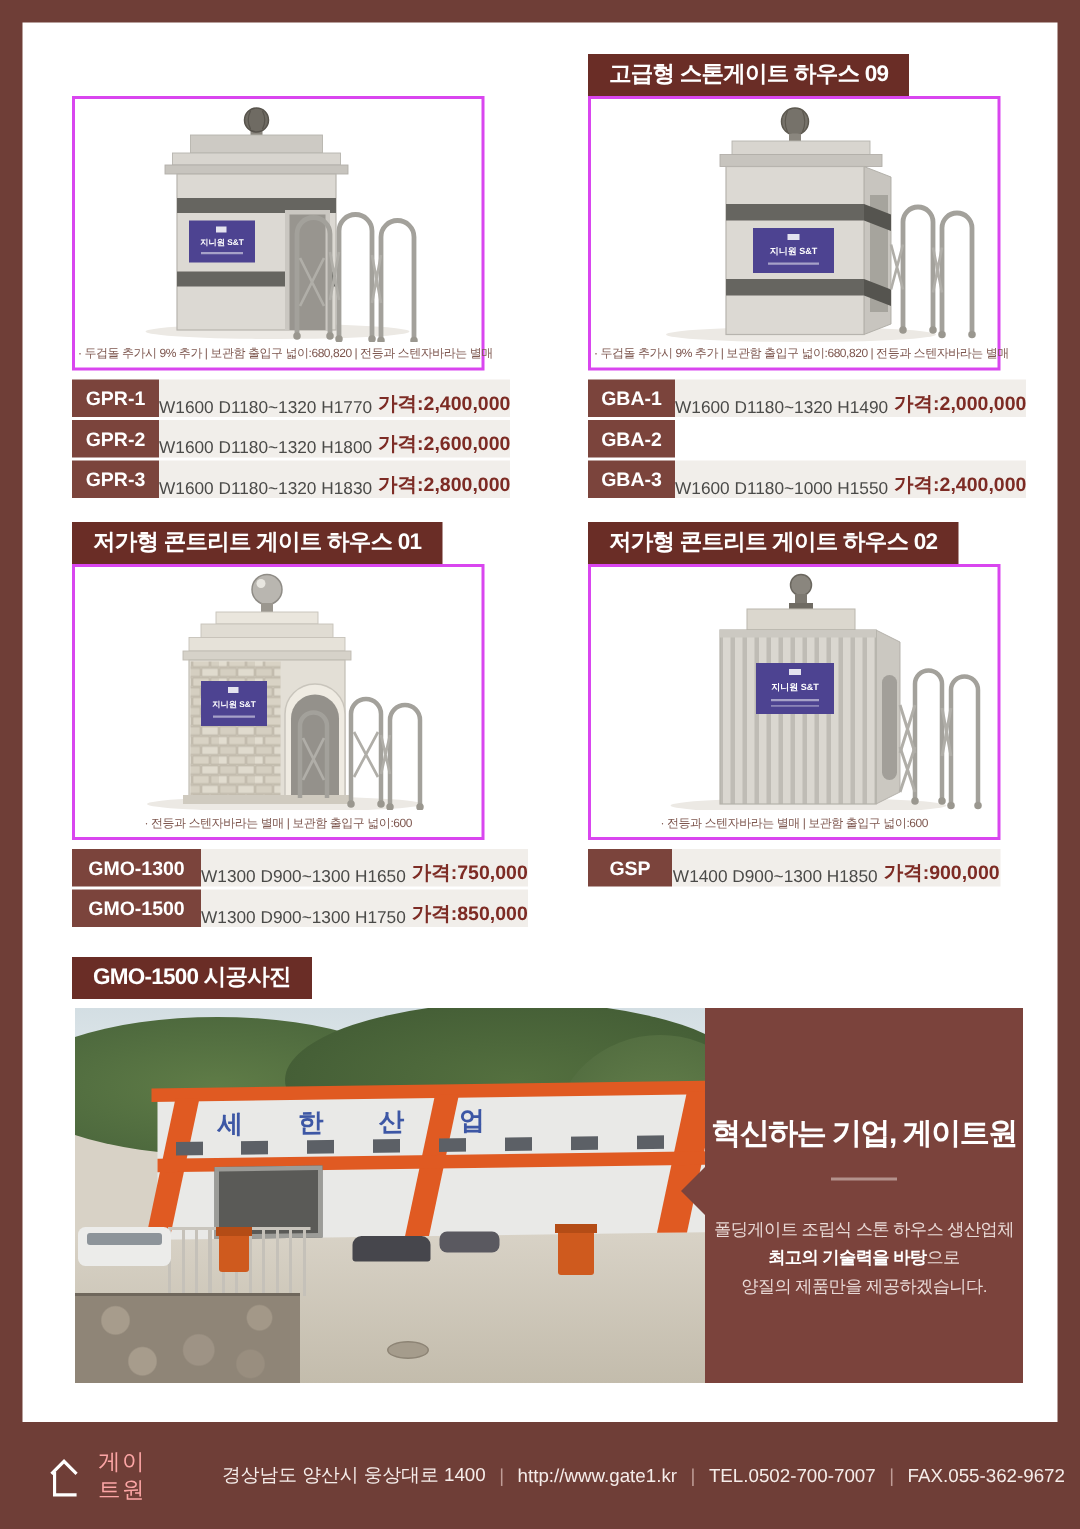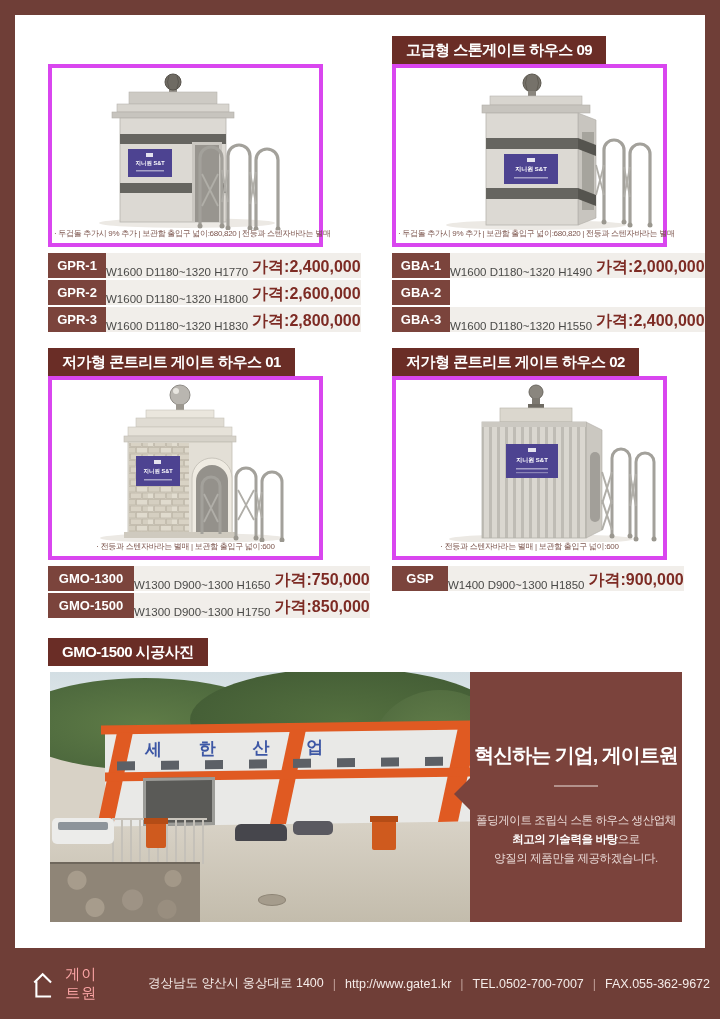--- a/index.html
+++ b/index.html
@@ -11,40 +11,40 @@
   .inner{position:absolute;left:15px;top:15px;width:690px;height:933px;background:#ffffff;}
 
   
   .hdr{
     position:absolute;height:28px;line-height:28px;background:#6a2d26;color:#fff;
     font-weight:bold;font-size:15px;padding:0 14px;letter-spacing:-0.5px;white-space:nowrap;
   }
 
   
   .imgbox{
-    position:absolute;width:275px;background:#fff;border:4px solid #d946ef;box-sizing:border-box;
+    position:absolute;width:275px;background:#fff;border:2px solid #d946ef;box-sizing:border-box;
   }
   .imgbox svg{position:absolute;left:0;top:2px;}
   .note{
     position:absolute;left:2px;right:2px;bottom:4px;text-align:center;
     font-size:8px;color:#7d564e;white-space:nowrap;letter-spacing:-0.3px;
   }
 
   
   .tbl{position:absolute;width:275px;}
   .row{display:flex;height:25px;margin-bottom:2px;}
   .row .m{
     background:#7b443c;color:#fff;font-size:13px;font-weight:bold;
     display:flex;align-items:center;justify-content:center;flex:0 0 auto;
   }
   .row .v{
     flex:1;background:#f1eeea;display:flex;align-items:flex-end;justify-content:center;
     font-size:11.5px;color:#4a4a48;gap:4px;white-space:nowrap;
   }
-  .row .v .price{font-weight:bold;color:#7d2b24;font-size:16px;}
+  .row .v .price{font-weight:bold;color:#7d2b24;font-size:13px;}
   .m-58{width:58px}.m-86{width:86px}.m-56{width:56px}
 
   
   .photo{position:absolute;left:50px;top:672px;width:420px;height:250px;overflow:hidden;background:#d8d2c6;}
   .sky{position:absolute;left:0;top:0;width:100%;height:72px;background:linear-gradient(#d3dee3,#e9eef0);}
   .hill{position:absolute;border-radius:50%;}
   .h1{left:-40px;top:6px;width:270px;height:92px;background:radial-gradient(#5f7c47,#47623a);}
   .h2{left:140px;top:-4px;width:310px;height:104px;background:radial-gradient(#54703f,#3f5833);}
   .h3{left:320px;top:18px;width:140px;height:130px;background:radial-gradient(#67834d,#4c663c);}
   .bldg{position:absolute;left:55px;top:58px;width:365px;height:94px;background:#e9e9e7;transform:skewY(-0.8deg);}
@@ -222,21 +222,21 @@
           <span>W1600 D1180~1320 H1490</span>
           <span class="price">가격:2,000,000</span>
         </div>
     </div>
     <div class="row">
       <div class="m m-58">GBA-2</div>
     </div>
     <div class="row">
       <div class="m m-58">GBA-3</div>
       <div class="v">
-          <span>W1600 D1180~1320 H1550</span>
+          <span>W1600 D1180~1000 H1550</span>
           <span class="price">가격:2,400,000</span>
         </div>
     </div>
   </div>
 
   <div class="hdr" style="left:48px;top:348px;">저가형 콘트리트 게이트 하우스 01</div>
   <div class="imgbox" style="left:48px;top:376px;height:184px;">
     <svg width="273" height="160" viewBox="0 0 273 160">
       <defs>
         <pattern id="p3brick" width="24" height="13" patternUnits="userSpaceOnUse">

